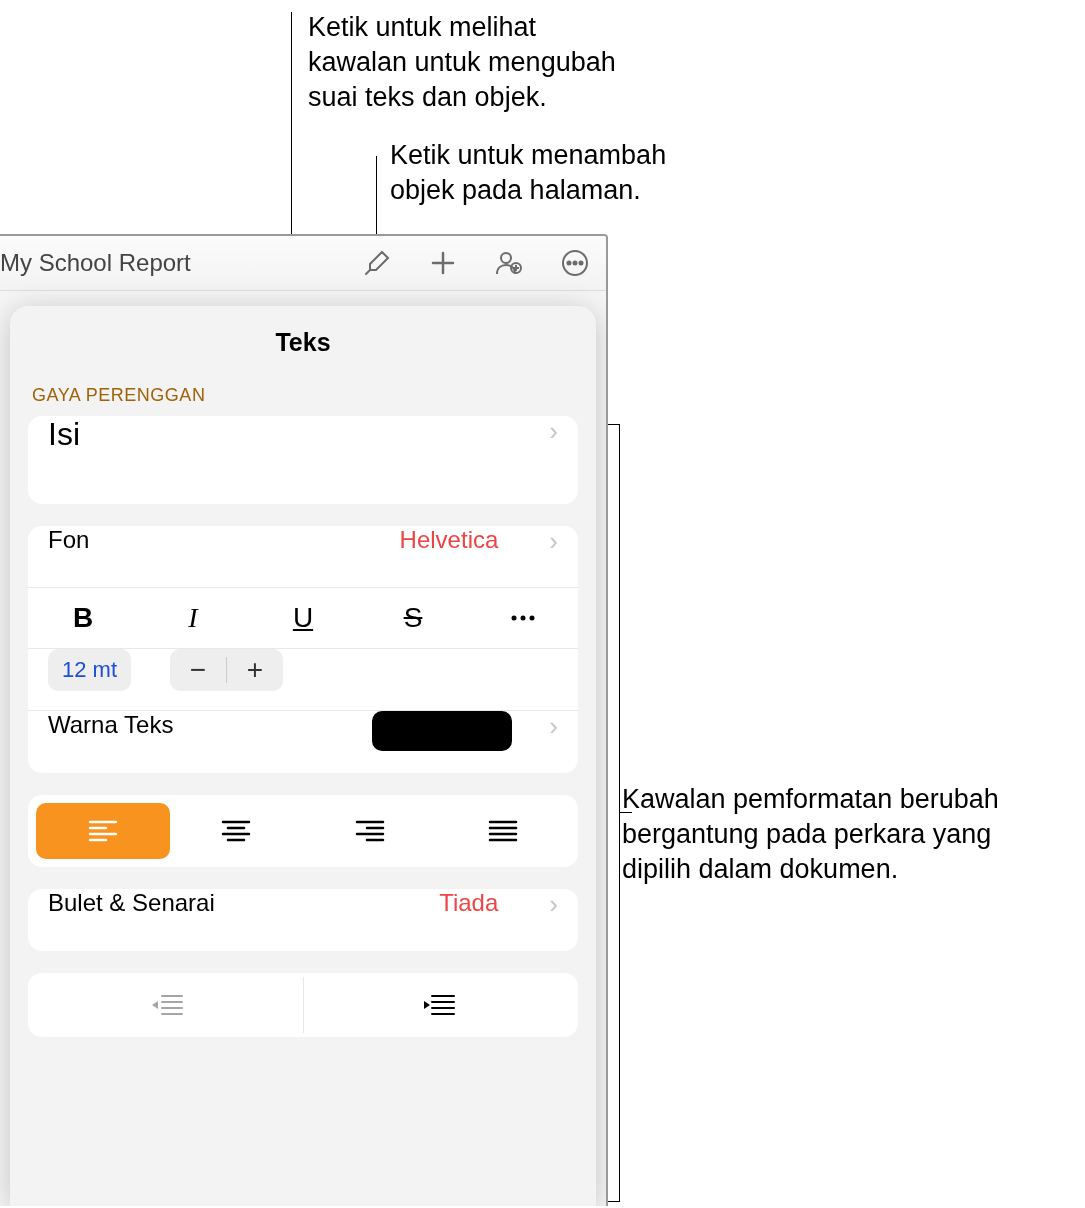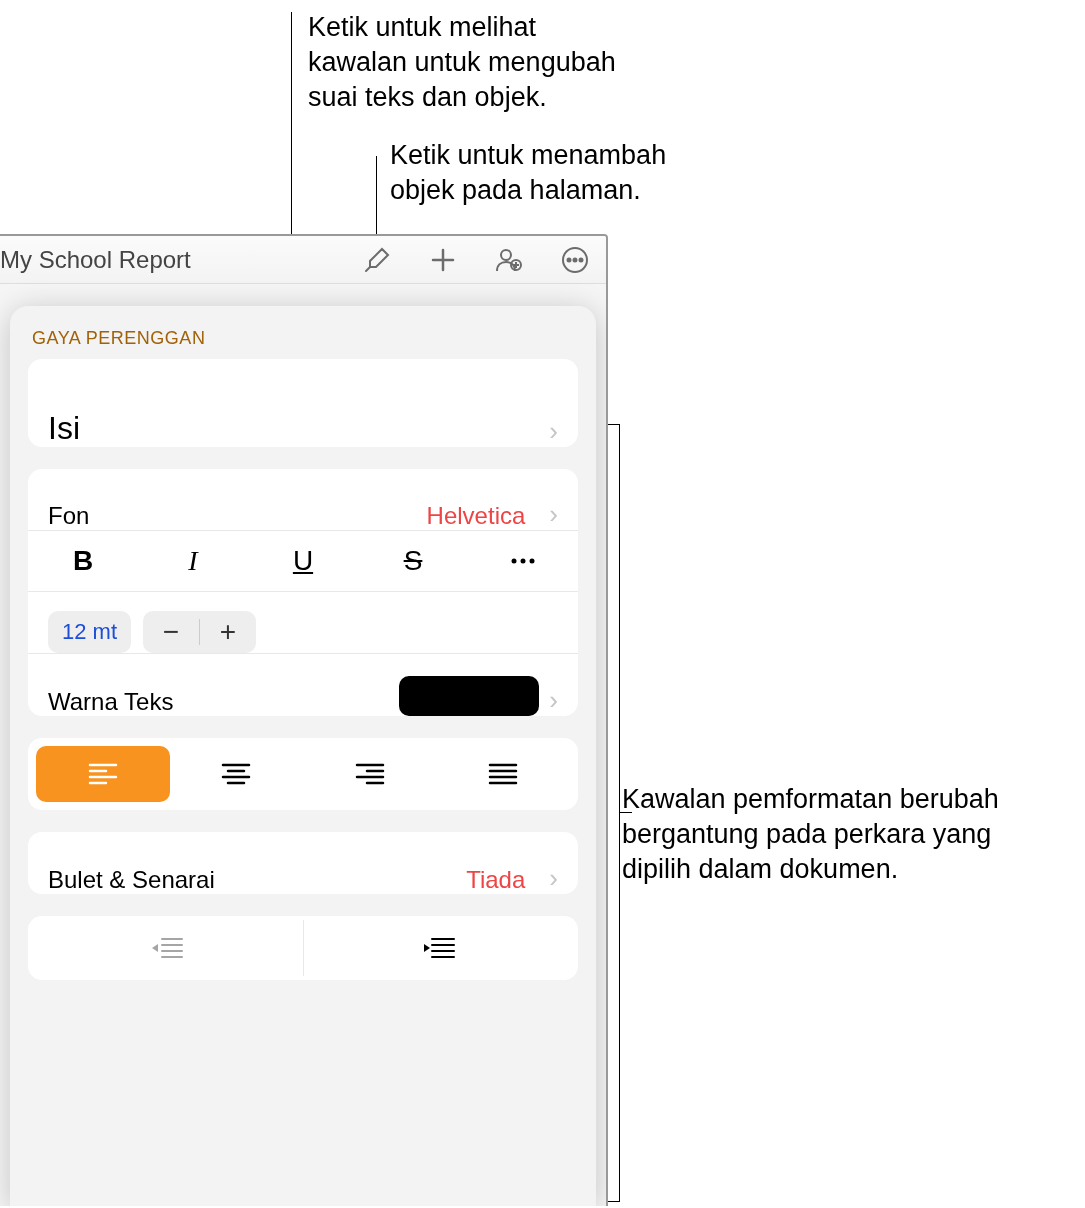--- a/index.html
+++ b/index.html
@@ -27,21 +27,21 @@
       width: 608px;
       height: 972px;
       border: 2px solid #999;
       border-left: none;
       border-bottom: none;
       border-radius: 0 4px 0 0;
       overflow: hidden;
       background: #f5f5f5;
     }
     .toolbar {
-      height: 48px;
+      height: 55px;
       background: linear-gradient(to bottom, #fbfbfb, #f3f3f3);
       border-bottom: 1px solid #ddd;
       display: flex;
       align-items: center;
       padding: 0 8px;
       gap: 20px;
     }
     .toolbar-title {
       font-size: 24px;
       color: #444;
@@ -90,25 +90,26 @@
       margin: 0 22px 10px 22px;
     }
     .card {
       background: #fff;
       border-radius: 14px;
       margin: 0 18px 22px 18px;
       overflow: hidden;
     }
     .row {
       display: flex;
-      align-items: flex-end;
+      align-items: flex-start;
       padding: 0 20px;
       min-height: 62px;
       font-size: 24px;
       border-bottom: 1px solid #e8e8e8;
+      gap: 27px;
     }
     .row:last-child { border-bottom: none; }
     .row-label { flex: 1; color: #000; }
     .row-large { min-height: 88px; font-size: 32px; font-weight: 400; }
     .row-value { color: #ef4444; font-size: 24px; margin-right: 24px; }
     .chevron { color: #c5c5c7; font-size: 26px; }
     .style-row {
       display: flex;
       align-items: center;
       justify-content: space-around;
@@ -253,20 +254,21 @@
         </svg>
       </span>
     </div>
   </div>
 
   <div class="popover">
     <svg class="popover-arrow" viewBox="0 0 28 14">
       <path d="M0 14 L14 0 L28 14 Z" fill="#f3f3f4"></path>
     </svg>
 
+    <div class="popover-title">Teks</div>
 
     <div class="section-label">GAYA PERENGGAN</div>
 
     <div class="card">
       <div class="row row-large">
         <div class="row-label">Isi</div>
         <span class="chevron">›</span>
       </div>
     </div>
 

